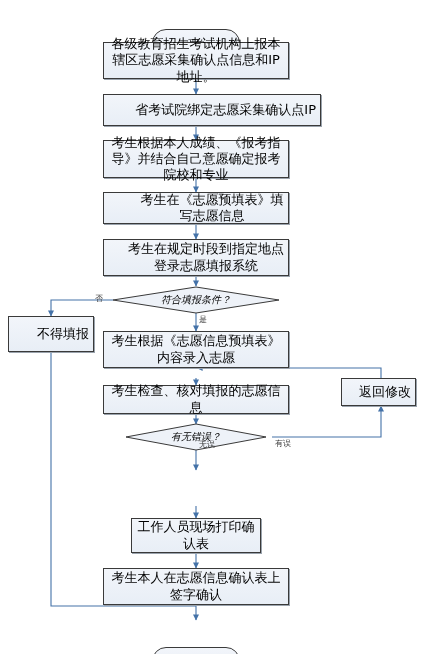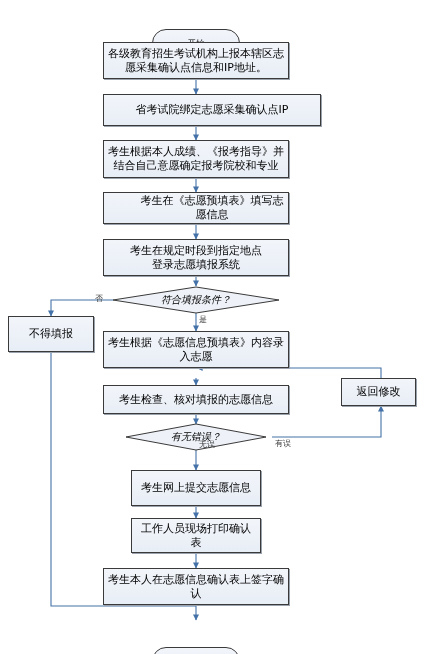--- a/index.html
+++ b/index.html
@@ -34,21 +34,22 @@
   .node .txt{
     display:block;
     padding:0 4px;
     white-space:pre-line;
   }
   
   .proc{
     border:1px solid #3a3a3a;
     background:linear-gradient(180deg,#f2f5fa 0%, #e8eef6 100%);
     box-shadow:1px 1px 0 0 #9aa3ad;
-    font-size:11px;
+    font-size:13px;
+    justify-content:flex-end;
   }
   
   .term{
     border:1px solid #3a3a3a;
     border-radius:14px;
     background:linear-gradient(180deg,#f2f5fa 0%, #e8eef6 100%);
     font-size:8.5px;
     margin-top:27px;
   }
   
@@ -150,23 +151,20 @@
   </div>
 
   <div class="node proc" style="left:341px; top:378px; width:75px; height:28px;">
     <span class="txt">返回修改</span>
   </div>
 
   <div class="node decision" style="left:140px; top:428px; width:112px; height:18px;">
     <span class="txt">有无错误？</span>
   </div>
 
-  <div class="node proc" style="left:131px; top:470px; width:130px; height:36px;">
-    <span class="txt">考生网上提交志愿信息</span>
-  </div>
 
   <div class="node proc" style="left:131px; top:518px; width:130px; height:35px;">
     <span class="txt">工作人员现场打印确认表</span>
   </div>
 
   <div class="node proc" style="left:103px; top:568px; width:186px; height:37px;">
     <span class="txt">考生本人在志愿信息确认表上签字确认</span>
   </div>
 
   <div class="node term" style="left:152px; top:620px; width:88px; height:28px;">

